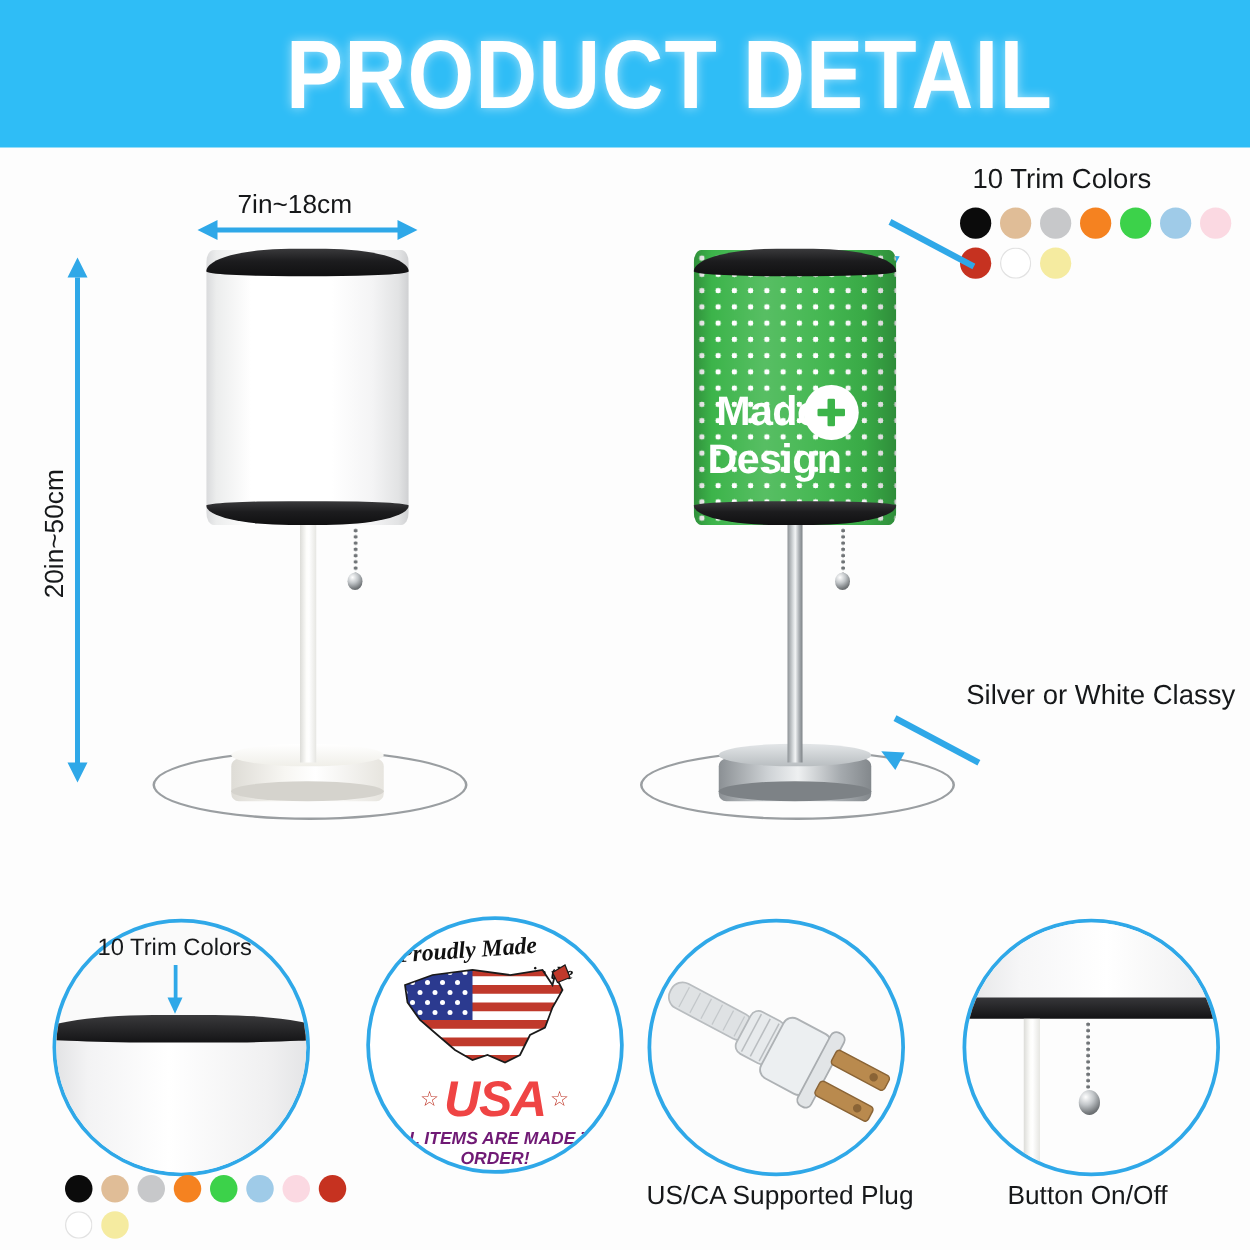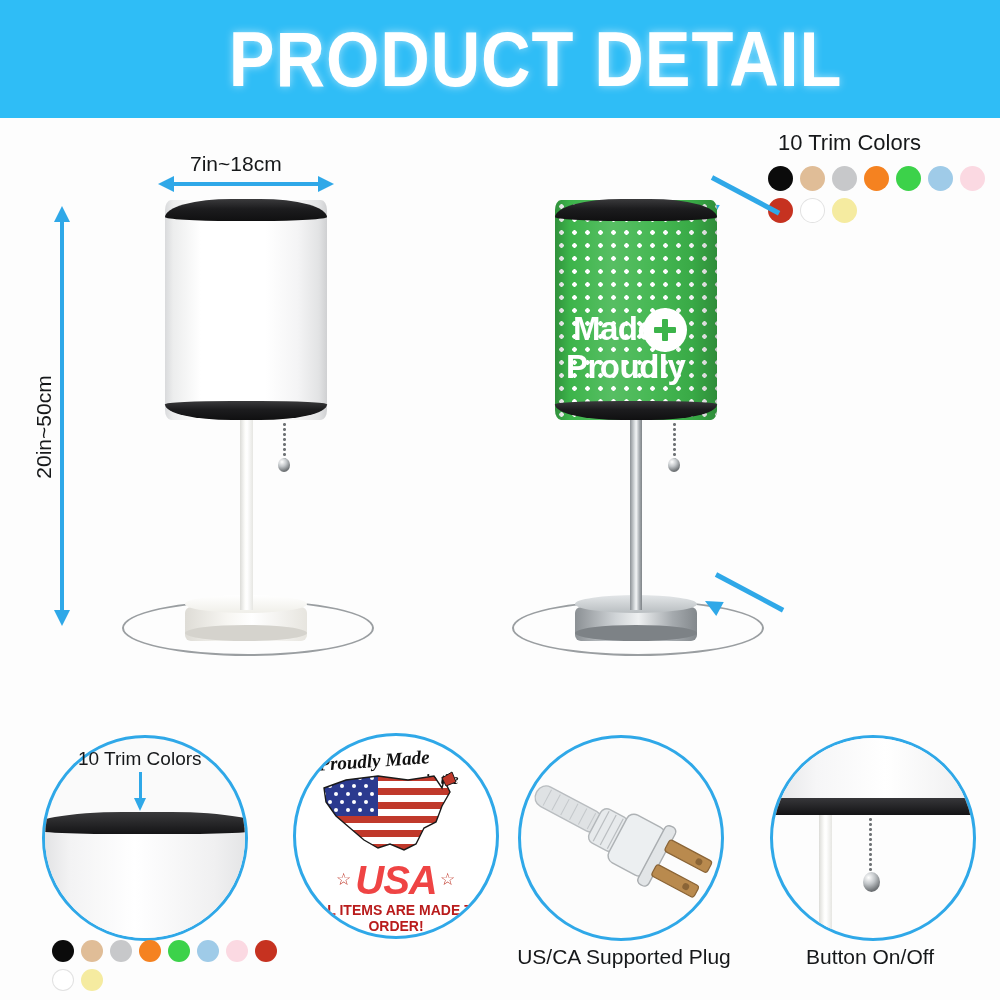--- a/index.html
+++ b/index.html
@@ -160,21 +160,21 @@
     font-style:italic;font-weight:bold;color:#111;
   }
   .usa-big{
     position:absolute;width:100%;text-align:center;
     font-family:"Liberation Sans", sans-serif;
     font-style:italic;font-weight:bold;color:#ef4444;
   }
   .usa-sub{
     position:absolute;width:100%;text-align:center;
     font-family:"Liberation Sans", sans-serif;
-    font-weight:bold;color:#b91c1c;
+    font-weight:bold;color:#701a75;font-style:italic;
   }
   .usa-star{position:absolute;color:#c0392b;font-size:17px;}
 </style>
 </head>
 <body>
 
 <div id="stage">
 
   <div class="banner">
     <div class="banner-title">PRODUCT DETAIL</div>
@@ -244,26 +244,27 @@
       <div class="base-top" style="background:linear-gradient(180deg,#e3e6e8,#b9bec1);"></div>
     </div>
     <div class="pole pole-silver" style="left:630px;top:420px;width:12px;height:190px;"></div>
     <div class="chain" style="left:673px;top:422px;height:42px;"></div>
     <div class="chain-ball" style="left:668px;top:458px;"></div>
 
     <div class="shade shade-green" style="left:555px;top:200px;width:162px;height:220px;">
       <div class="shade-body"></div>
       <div class="design-txt" style="left:18px;top:112px;font-size:33px;">Made</div>
       <div class="plus-badge" style="left:88px;top:108px;"></div>
-      <div class="design-txt" style="left:11px;top:150px;font-size:33px;">Proudly</div>
+      <div class="design-txt" style="left:11px;top:150px;font-size:33px;">Design</div>
     </div>
     <div class="trim trim-top" style="left:555px;top:199px;width:162px;height:22px;"></div>
     <div class="trim trim-bot" style="left:555px;top:401px;width:162px;height:19px;"></div>
   </div>
 
+  <div class="lbl" style="left:773px;top:543px;font-size:22px;">Silver or White Classy</div>
   <div>
     <div class="arrow-line" style="left:716px;top:572px;width:76px;height:5px;transform:rotate(28deg);transform-origin:left center;"></div>
     <div class="arrow-head" style="left:704px;top:597px;border-top:8px solid transparent;border-bottom:8px solid transparent;border-right:17px solid #2fa8e8;transform:rotate(28deg);"></div>
   </div>
 
 
   <div class="feature-circle" style="left:42px;top:735px;width:200px;height:200px;">
     <div style="position:absolute;left:-18px;top:78px;width:240px;height:130px;
                 background:linear-gradient(90deg,#d7d8da,#f3f3f4 18%,#ffffff 45%,#f0f0f1 78%,#dcdddf);
                 border-radius:50%/24px 24px 0 0;"></div>

